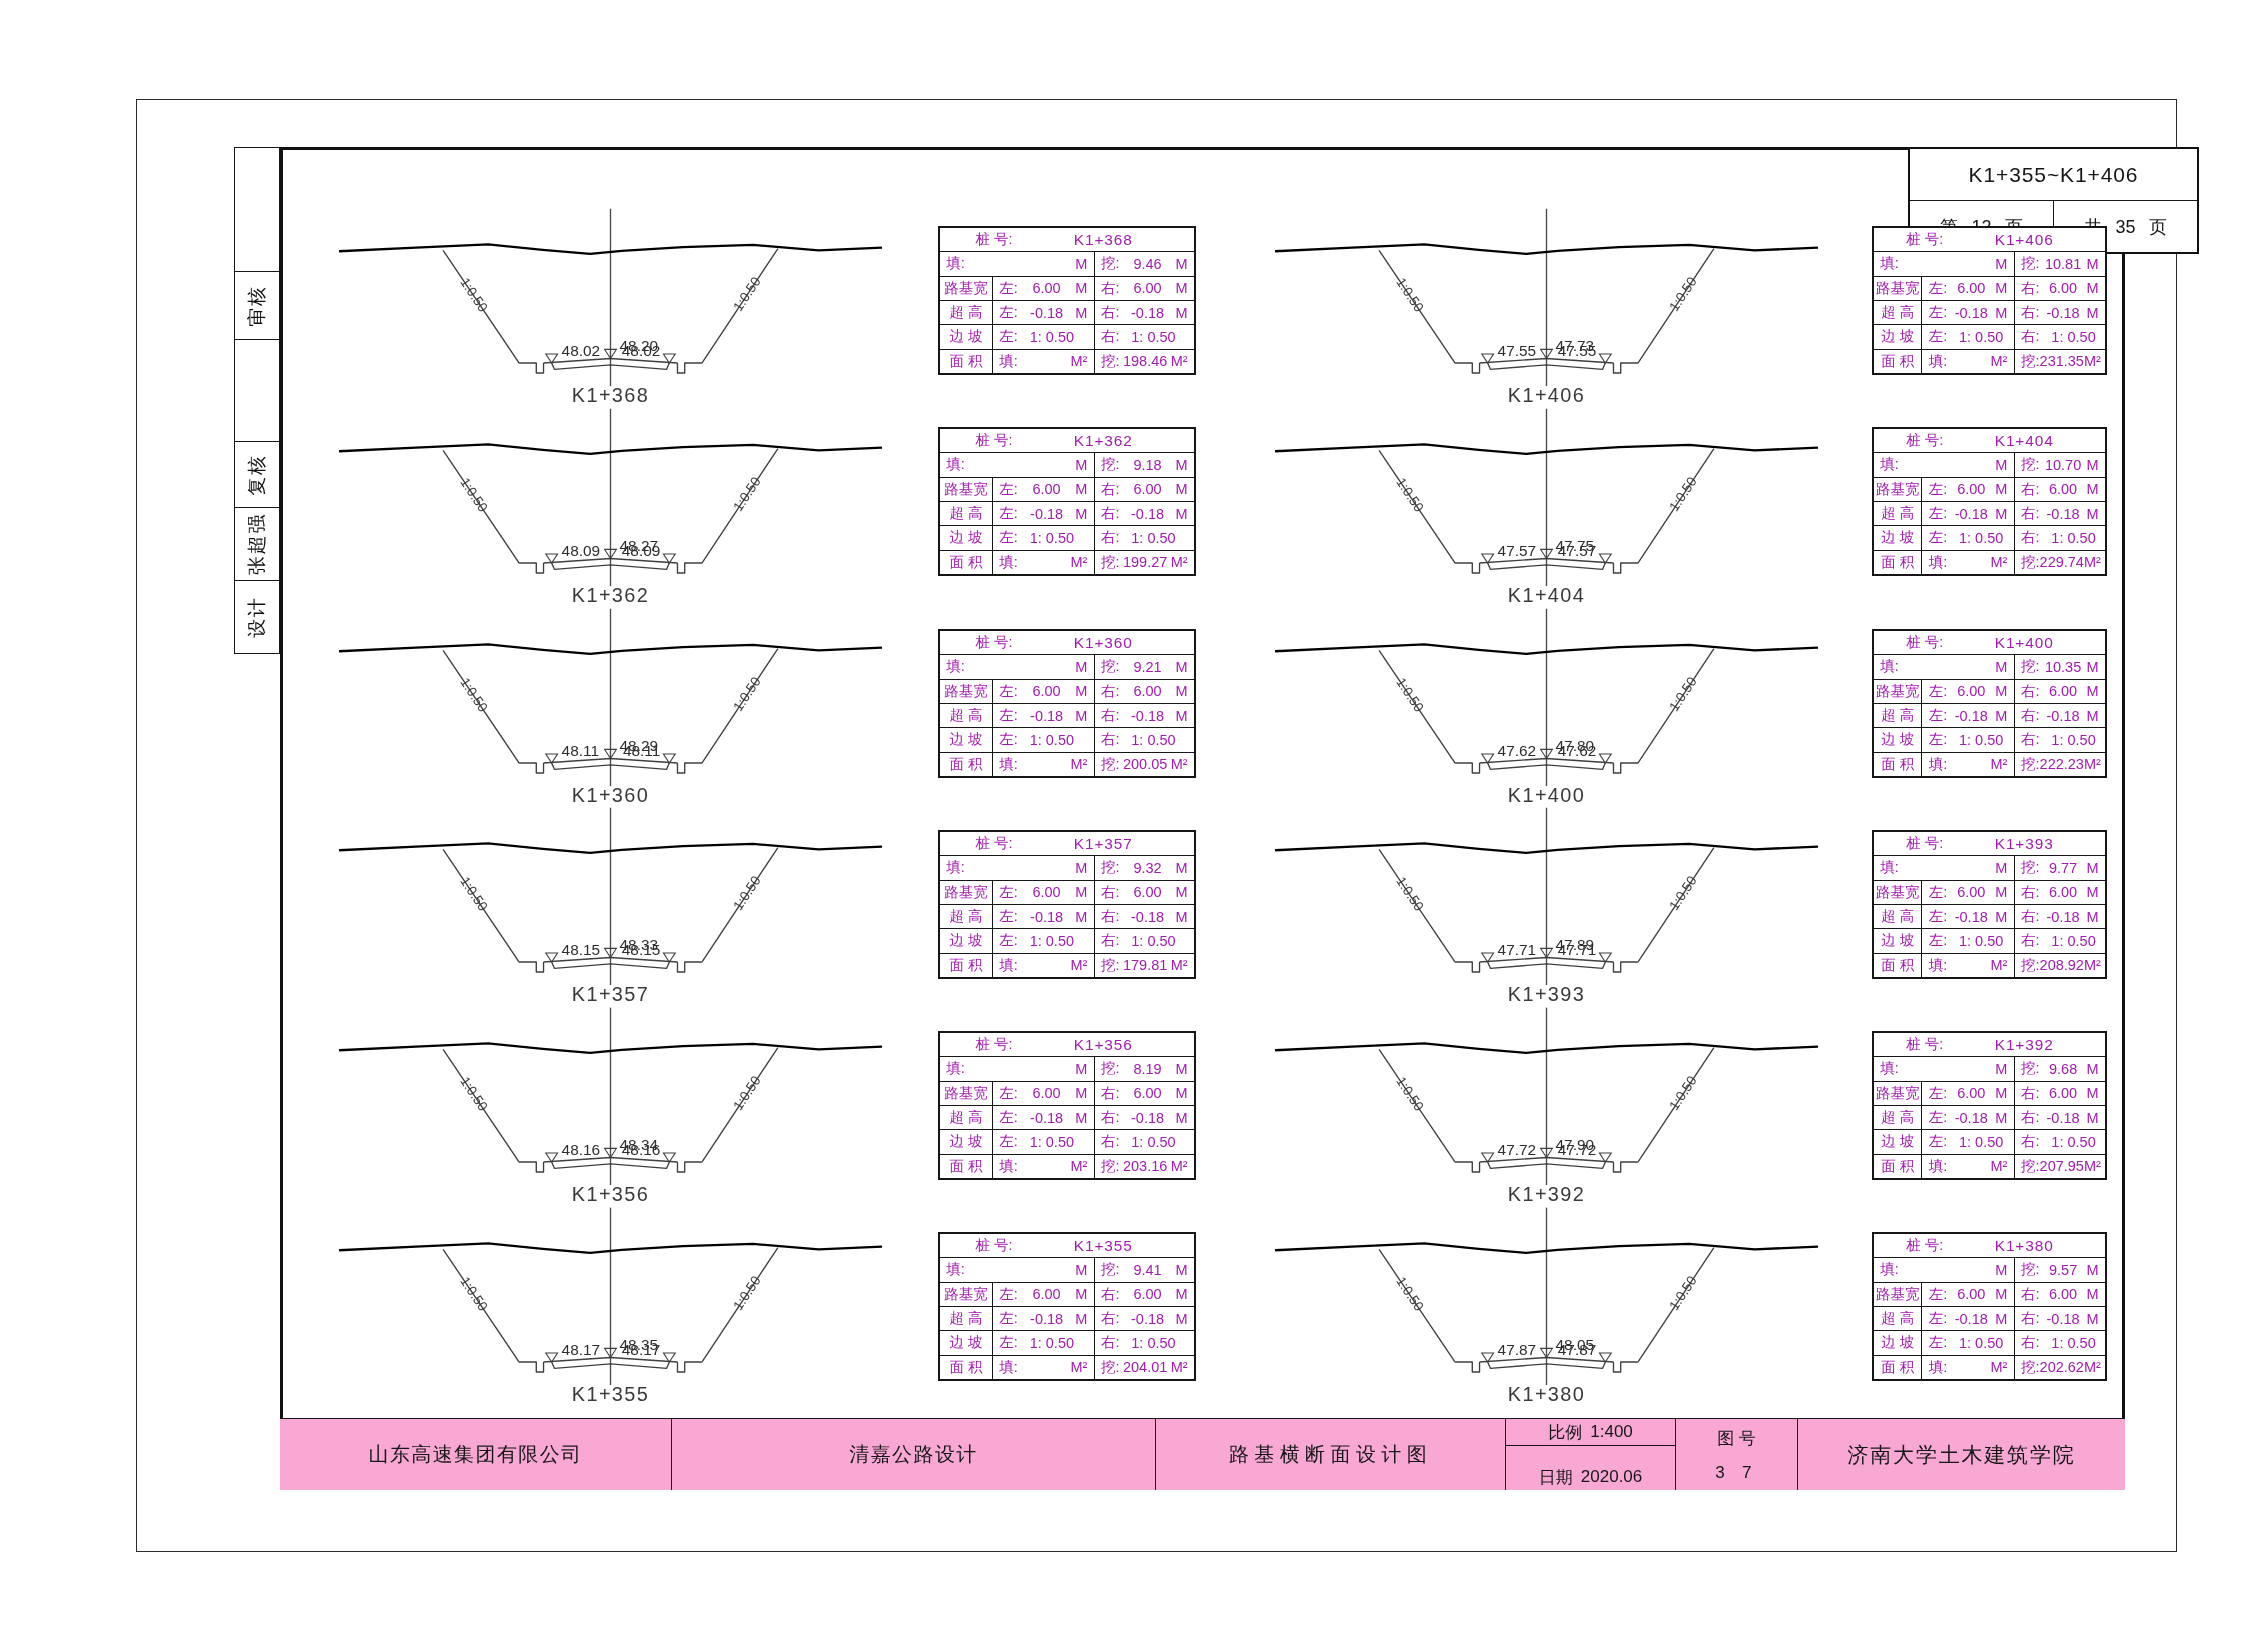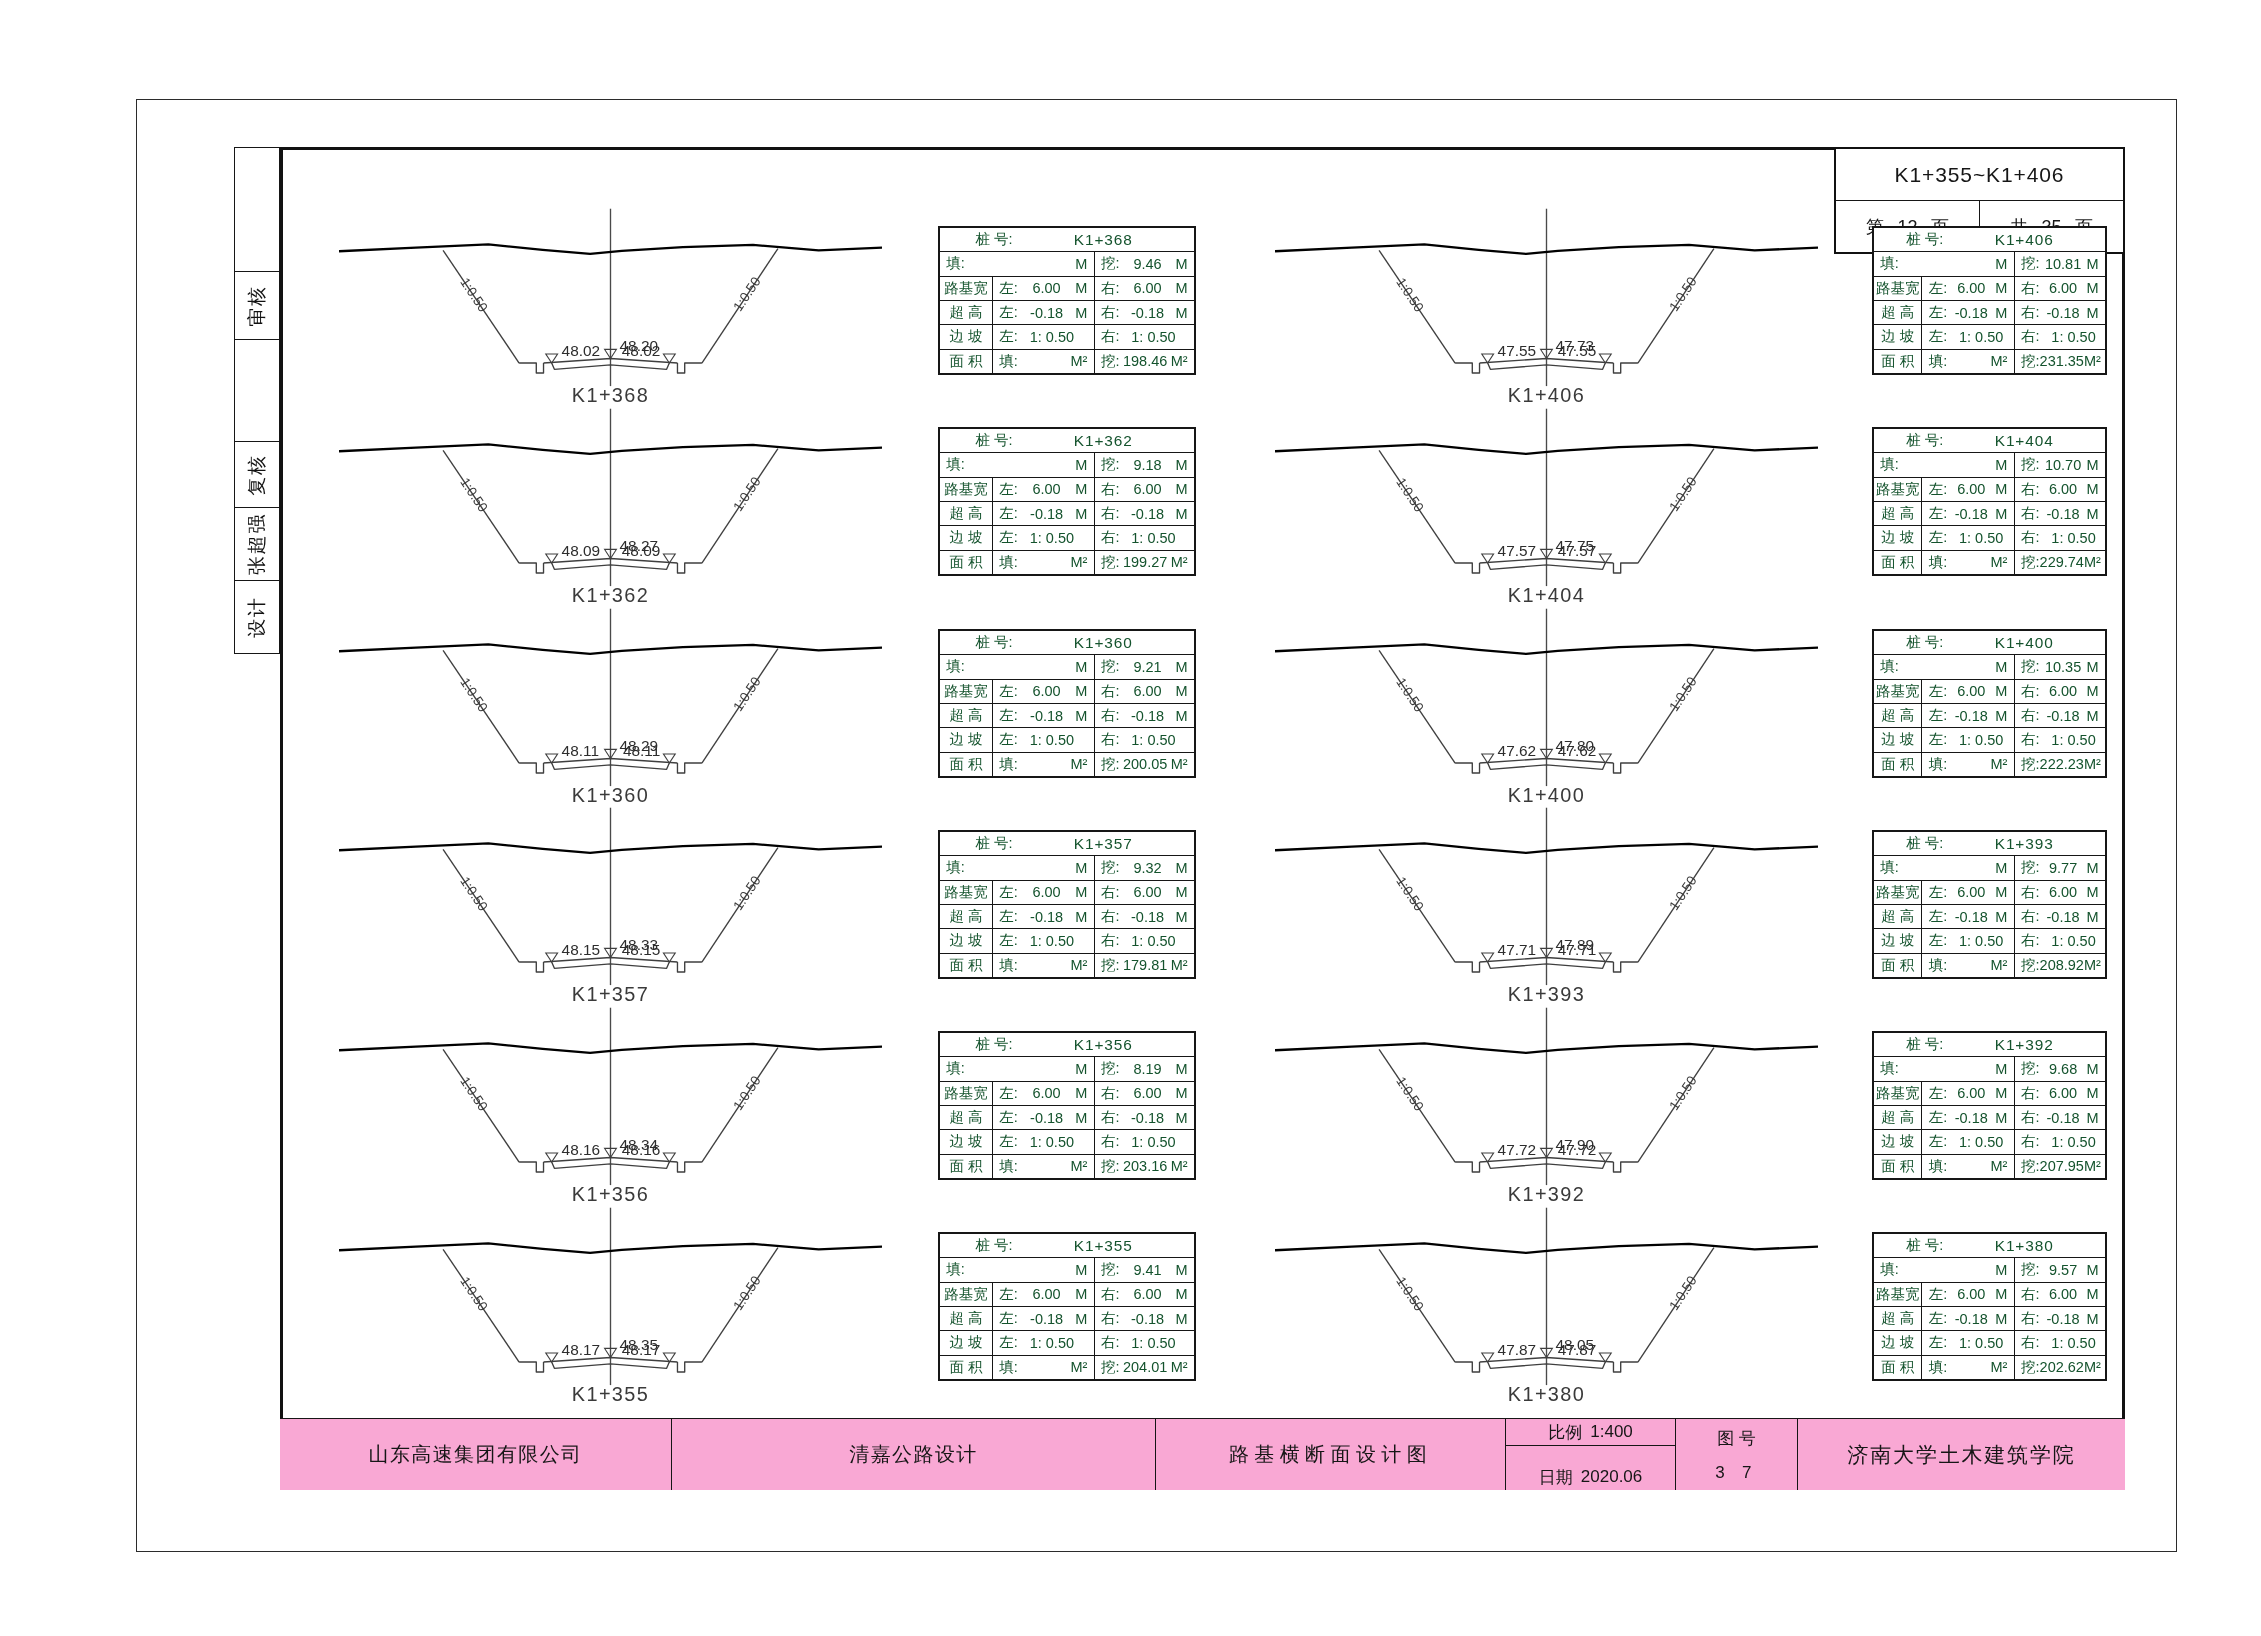--- a/index.html
+++ b/index.html
@@ -17,21 +17,21 @@
   .sidebar{position:absolute; left:234px; top:147px; width:46px; height:507px;
     display:flex; flex-direction:column; box-sizing:border-box; border:1.4px solid #161616; background:#fff;}
   .sidebar .cell{box-sizing:border-box; border-bottom:1.4px solid #161616;
     display:flex; align-items:center; justify-content:center;}
   .sidebar .cell:last-child{border-bottom:none;}
   .sidebar .cell span{transform:rotate(-90deg); white-space:nowrap; font-size:19px; letter-spacing:1.8px; color:#111;}
   .sb-c0{height:124px;} .sb-c1{height:68px;} .sb-c2{height:102px;}
   .sb-c3{height:66px;} .sb-c4{height:73px;} .sb-c5{flex:1;}
 
   
-  .header-box{position:absolute; left:1834px; top:147px; width:291px; height:107px;
+  .header-box{position:absolute; left:1908px; top:147px; width:291px; height:107px;
     border:2.7px solid #111; box-sizing:border-box; background:#fff;}
   .hb-row1{height:51px; border-bottom:1.8px solid #161616; display:flex; align-items:center; justify-content:center;
     font-size:21px; letter-spacing:0.9px;}
   .hb-row2{height:52px; display:flex;}
   .hb-row2 .hb-cell{flex:1; display:flex; align-items:center; justify-content:center; gap:13.6px; font-size:18px;}
   .hb-row2 .hb-cell:first-child{border-right:1.8px solid #161616;}
 
   
   .xsec{position:absolute; width:543px; height:200px;}
   .xsec svg{display:block;}
@@ -39,21 +39,21 @@
   .xsec .terrain{stroke:#000; stroke-width:5; fill:none; stroke-linejoin:round;}
   .xsec .gline{stroke:#3f3f3f; stroke-width:3; fill:none; stroke-linejoin:round;}
   .xsec .marker{stroke:#3f3f3f; stroke-width:2.5; fill:none;}
   .xsec text{fill:#2d2d2d; font-family:"Liberation Sans","DejaVu Sans",sans-serif;}
   .xsec .elev{font-size:34px;}
   .xsec .slope-lbl{font-size:30px; fill:#3a3a3a;}
   .xsec .station{font-size:44px; fill:#3a3a3a; letter-spacing:3px;}
 
   
   .dtable{position:absolute; height:149px; box-sizing:border-box; border:2.3px solid #161616;
-    display:flex; flex-direction:column; background:#fff; font-size:14.5px; color:#14532d;}
+    display:flex; flex-direction:column; background:#fff; font-size:14.5px; color:#a21caf;}
   .dtable .tr{flex:1; display:flex; box-sizing:border-box; border-top:1.4px solid #161616; min-height:0;}
   .dtable .tr:first-child{border-top:none;}
   .dtable .tc{box-sizing:border-box; border-left:1.4px solid #161616; display:flex; align-items:center;
     padding:0 6.3px; white-space:nowrap; overflow:hidden;}
   .dtable .tc:first-child{border-left:none;}
   .dtable .w-lbl{width:20.5%; justify-content:center; padding:0 19px;}
   .dtable .w-l{width:40%;} .dtable .w-r{width:39.5%;}
   .dtable .w-span{width:60.5%;}
   .dtable .sb{justify-content:space-between;}
   .dtable .grp{justify-content:flex-start; gap:11.8px;}

